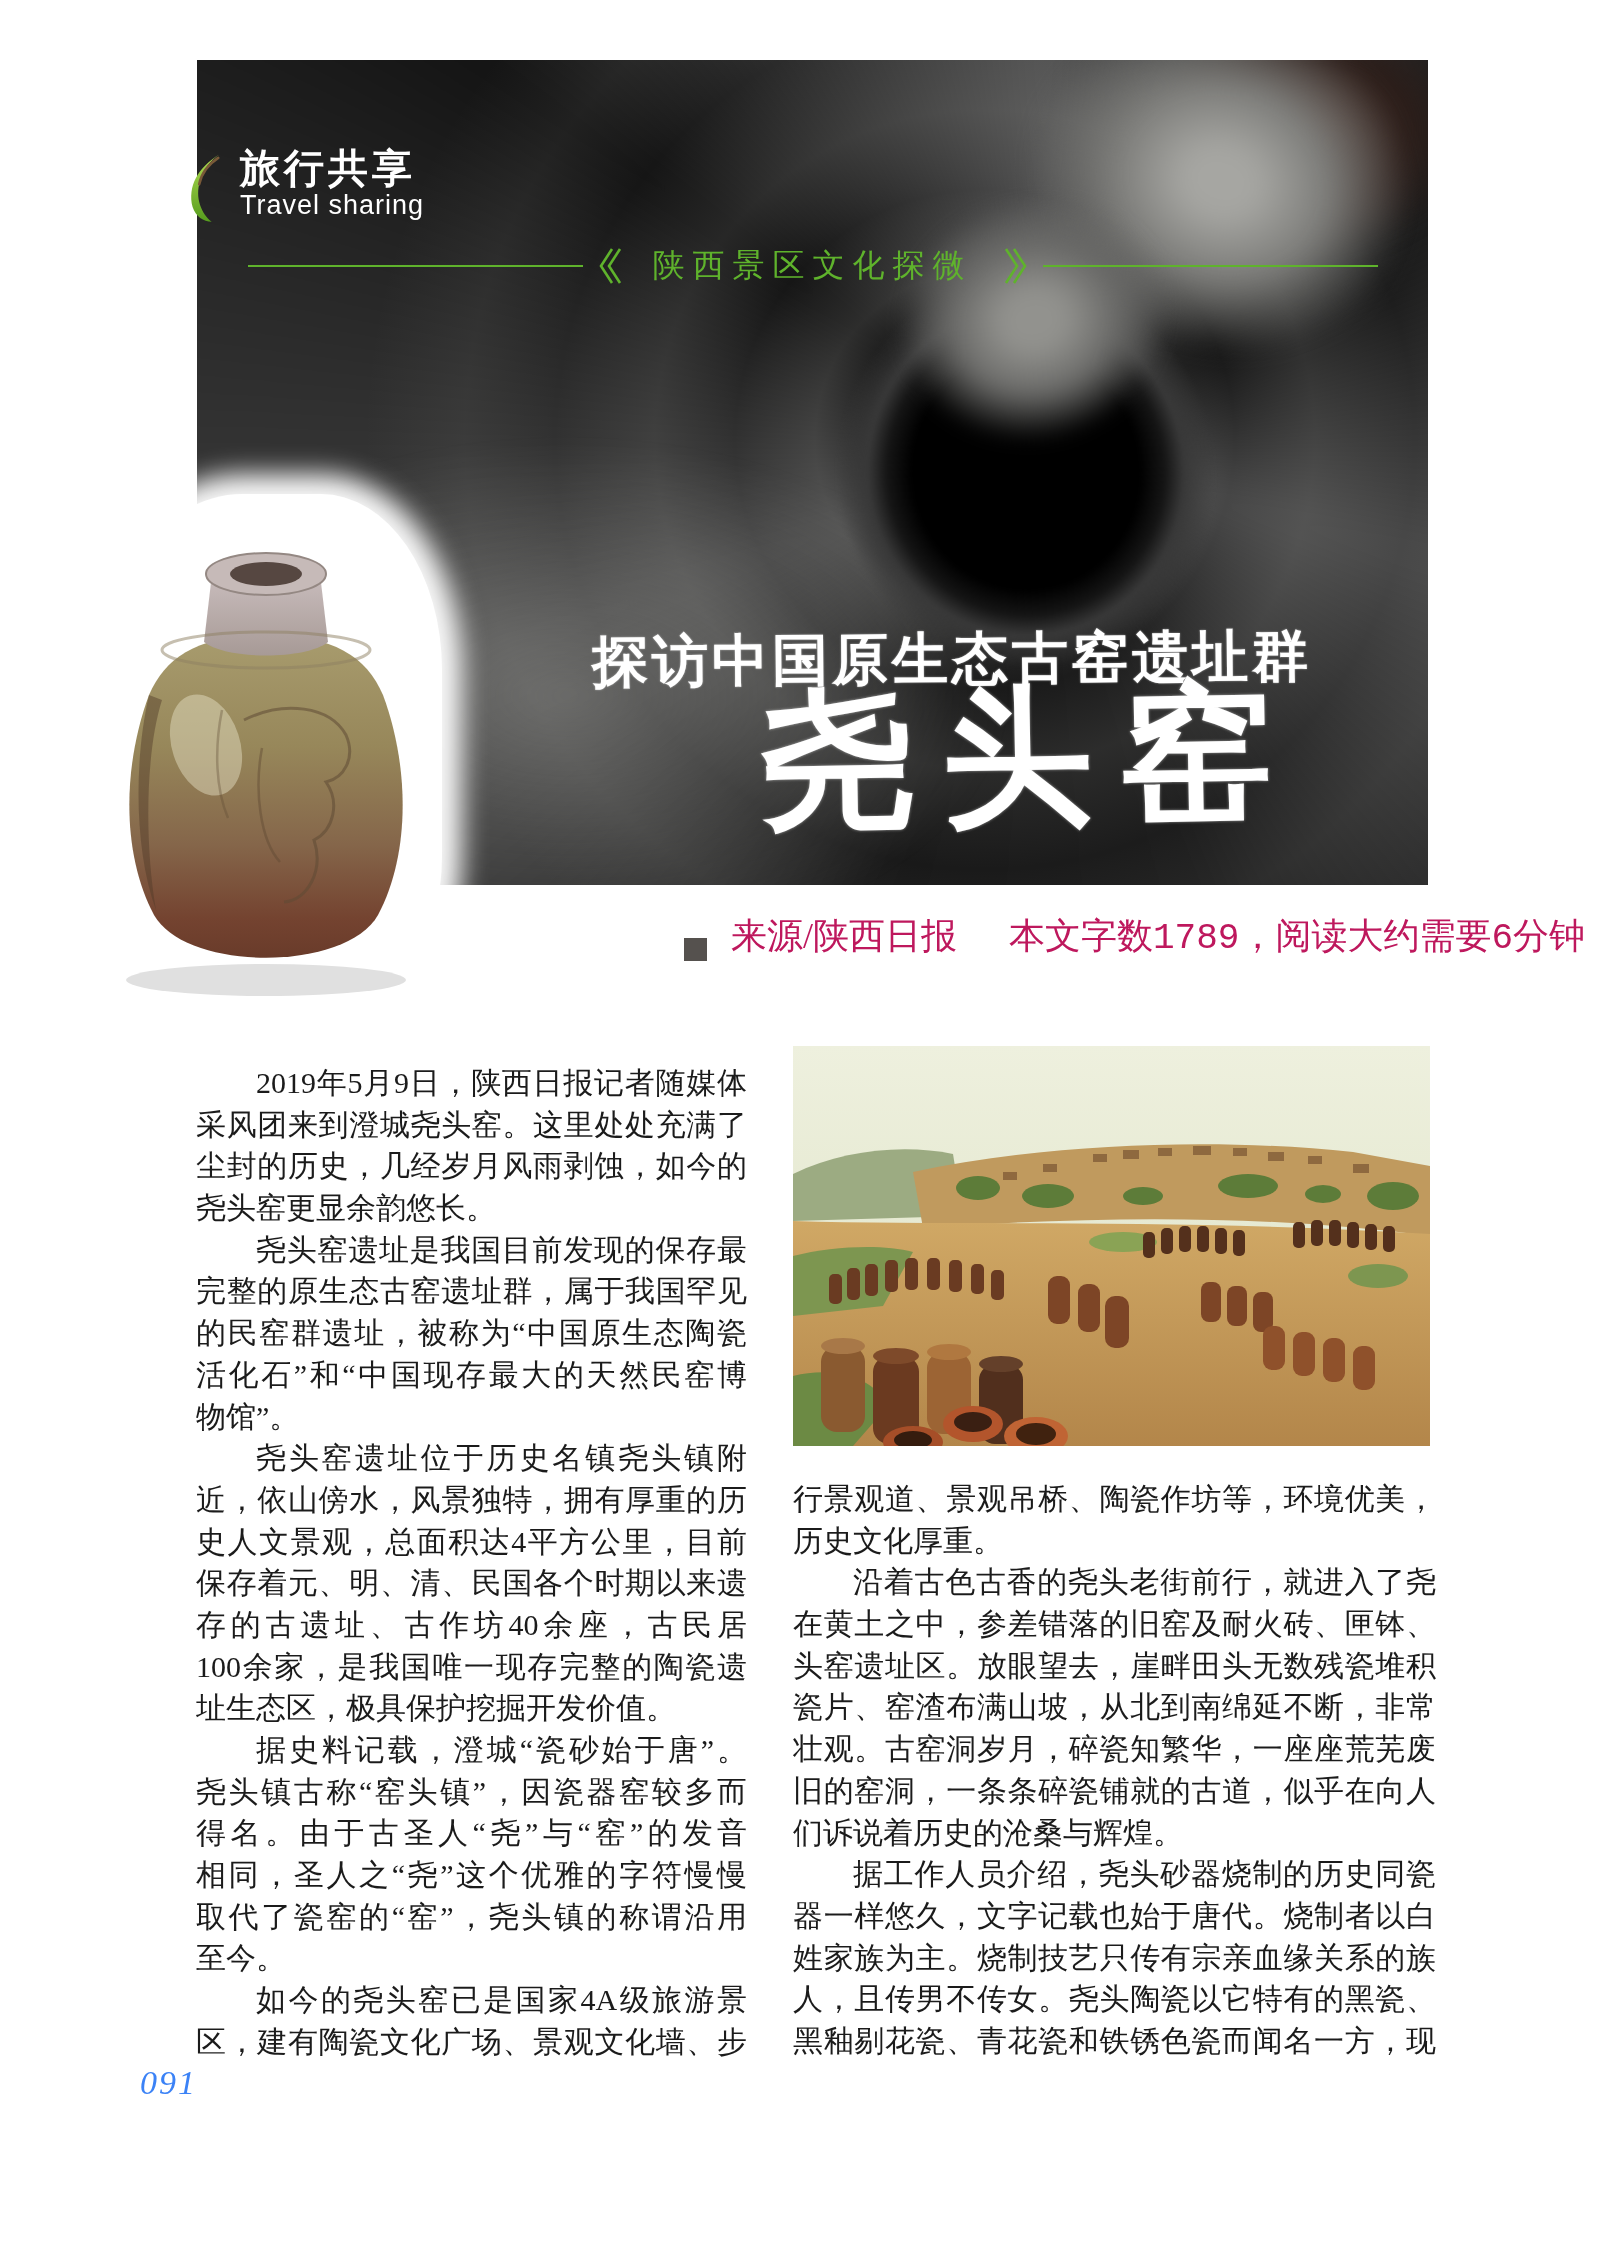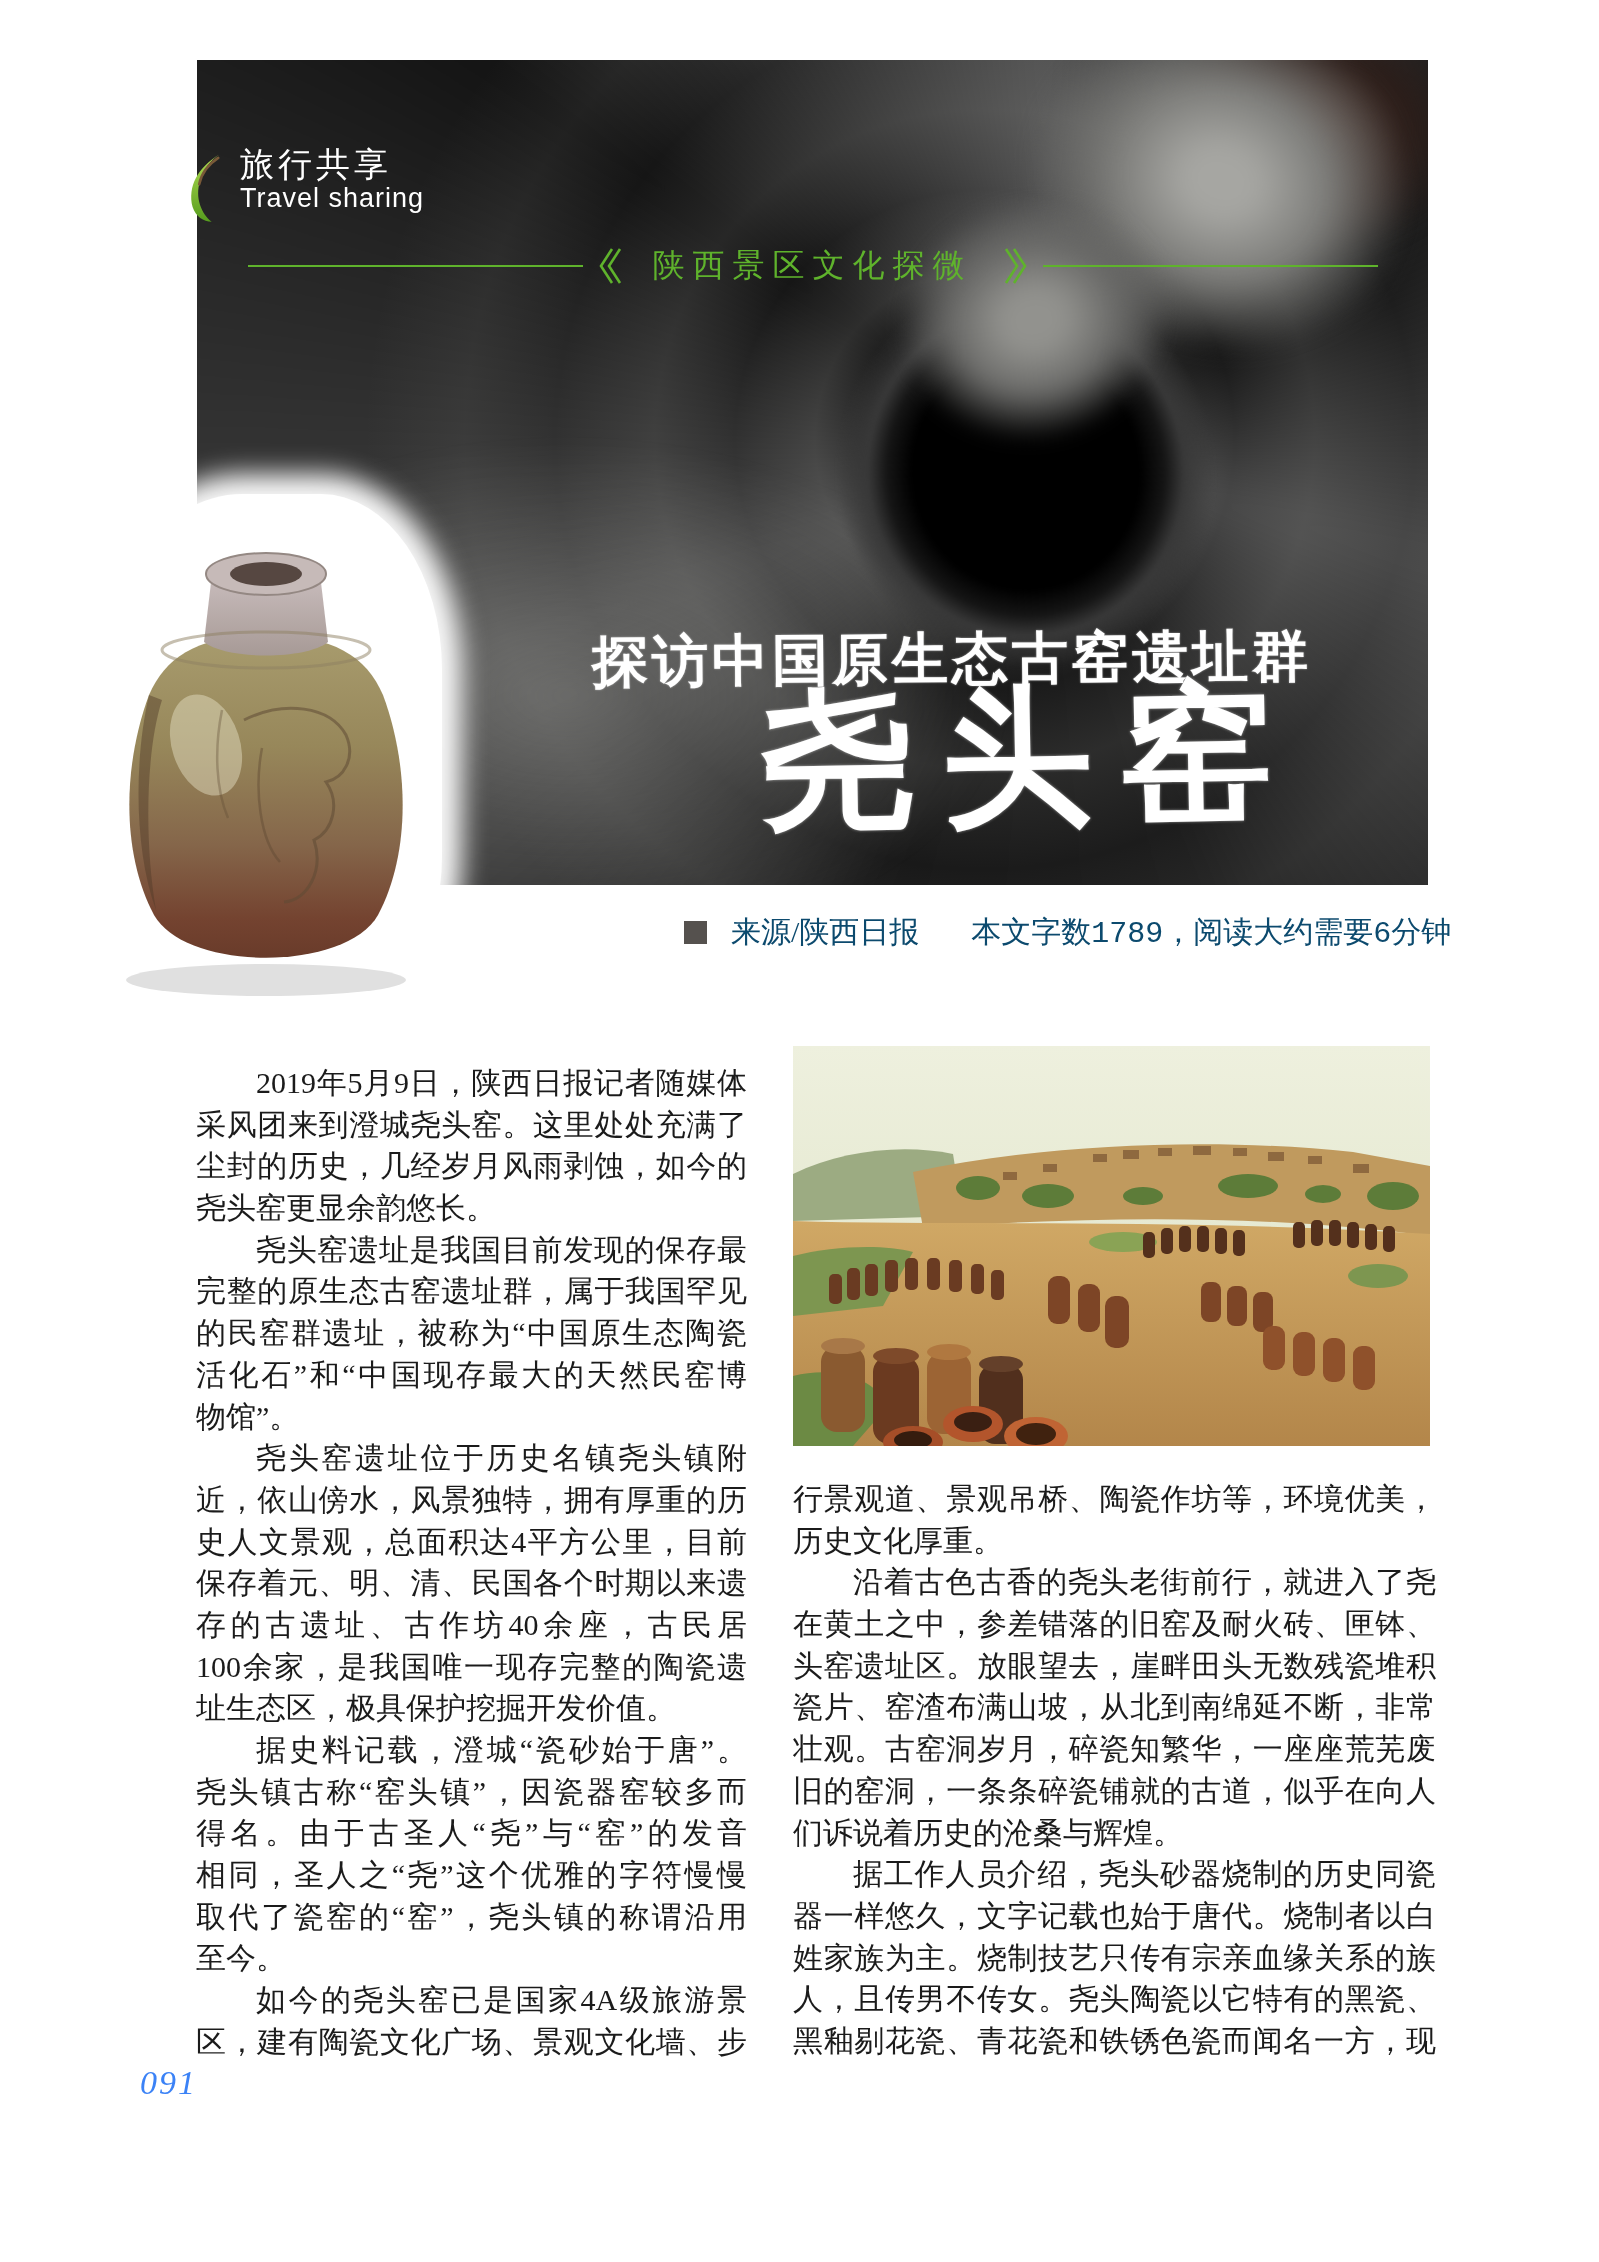--- a/index.html
+++ b/index.html
@@ -23,21 +23,21 @@
   .arm{position:absolute;right:-45px;top:-55px;width:320px;height:250px;border-radius:50%;
     background:radial-gradient(closest-side,#46312a,#2b1d19 60%,rgba(30,20,18,0));filter:blur(9px);}
   .hand-top{position:absolute;right:1%;top:-6%;width:390px;height:340px;border-radius:42% 58% 55% 45%;
     background:radial-gradient(closest-side,#a6a6a2 18%,#7d7d7a 55%,rgba(92,92,90,0));filter:blur(11px);transform:rotate(18deg);}
   .hand-low{position:absolute;left:57%;top:17%;width:270px;height:240px;border-radius:50% 45% 60% 40%;
     background:radial-gradient(closest-side,#92928e 22%,#6b6b69 60%,rgba(92,92,90,0));filter:blur(10px);transform:rotate(-12deg);}
 
   
   .masthead{position:absolute;left:186px;top:146px;z-index:6;display:flex;align-items:flex-start;}
   .mast-text{margin-left:10px;color:#ffffff;font-family:"Liberation Sans","DejaVu Sans",sans-serif;}
-  .mast-cn{font-size:34px;font-weight:400;letter-spacing:4px;line-height:1.1;}
+  .mast-cn{font-size:40px;font-weight:700;letter-spacing:4px;line-height:1.1;}
   .mast-en{font-size:27px;font-weight:400;letter-spacing:1px;line-height:1.15;}
 
   
   .banner{position:absolute;left:197px;top:244px;width:1231px;height:44px;z-index:5;
     display:flex;align-items:center;justify-content:center;}
   .bline{width:335px;border-top:2px solid #5fb32c;}
   .chev{margin:0 14px;display:block;}
   .blabel{margin:0 16px;color:#5fb32c;font-size:32px;letter-spacing:8px;white-space:nowrap;
     font-family:"Liberation Serif","DejaVu Serif",serif;}
 
@@ -48,22 +48,22 @@
   .hero-title{position:absolute;left:762px;top:668px;z-index:5;color:#ffffff;font-weight:900;
     font-size:150px;letter-spacing:30px;line-height:1.2;white-space:nowrap;transform:rotate(-1deg);
     text-shadow:0 0 3px rgba(255,255,255,.55);}
 
   
   .jar-wrap{position:absolute;left:86px;top:494px;width:356px;height:518px;z-index:4;
     background:#ffffff;border-radius:44% 34% 30% 46%;box-shadow:0 0 26px 20px rgba(255,255,255,.97);}
   .jar-wrap svg{position:absolute;left:8px;top:16px;}
 
   
-  .source{position:absolute;left:684px;top:912px;display:flex;align-items:center;
-    font-size:30px;color:#0c4a6e;white-space:nowrap;}
+  .source{position:absolute;left:684px;top:912px;display:flex;align-items:flex-end;
+    font-size:36px;color:#be185d;white-space:nowrap;}
   .sq{width:23px;height:23px;background:#55514e;margin-right:24px;flex:none;}
   .meta{margin-left:52px;font-family:Liberation Mono, monospace;}
 
   
   .colL{position:absolute;left:196px;top:1062px;width:551px;}
   .colR{position:absolute;left:793px;top:1478px;width:643px;}
   .bodyline{height:41.7px;line-height:41.7px;font-size:30px;color:#1b1b1b;overflow:hidden;
     text-align:justify;text-align-last:justify;}
   .bodyline.indent{padding-left:60px;}
   .bodyline.end{text-align-last:left;}

